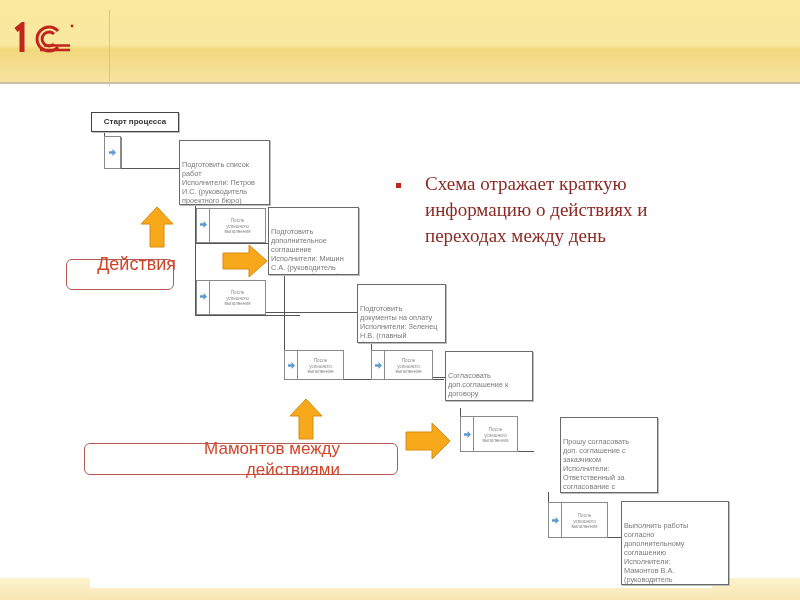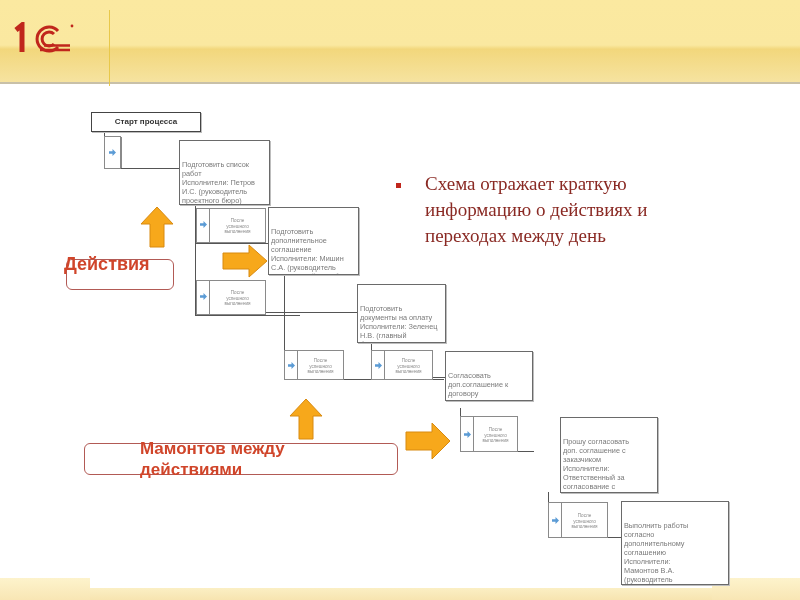--- a/index.html
+++ b/index.html
@@ -25,21 +25,21 @@
 
   .diagram { position: absolute; left: 0; top: 0; width: 800px; height: 600px; }
 
   .node {
     position: absolute; background: #fff; border: 1.5px solid #6a6a6a;
     box-shadow: 1px 1px 0 #bdbdbd;
     font-family: "Liberation Sans", sans-serif; font-size: 7.3px; line-height: 9px; color: #7a7a7a;
     padding: 19px 2px; white-space: pre-line; overflow: hidden;
   }
   .start-node {
-    position: absolute; left: 91px; top: 112px; width: 110px; height: 20px;
+    position: absolute; left: 91px; top: 112px; width: 88px; height: 20px;
     border: 1.5px solid #444; background: #fff; box-shadow: 1px 1px 0 #bdbdbd;
     font-size: 8px; font-weight: bold; color: #333; text-align: center; line-height: 17px;
   }
   .trans {
     position: absolute; background: #fff; border: 1px solid #8a8a8a;
     height: 31px;
   }
   .trans .icon-cell { position: absolute; left: 0; top: 0; width: 13px; height: 100%; border-right: 1px solid #8a8a8a; }
   .trans .label-cell {
     position: absolute; left: 13px; top: 0; right: 0; height: 100%;
@@ -56,22 +56,22 @@
   .bullet-square { position: absolute; left: 0; top: 12px; width: 5px; height: 5px; background: #c0261c; }
   .bullet-text {
     position: absolute; left: 29px; top: 0; width: 300px;
     font-family: "Liberation Serif", serif; font-size: 19px; line-height: 26px; color: #8a2a24;
   }
 
   .callout {
     position: absolute; border: 1px solid #b25a55; border-radius: 6px; background: #fff;
   }
   .callout-text {
-    position: absolute; font-family: "Liberation Sans", sans-serif; font-weight: bold; color: #d0452a;
-    text-align: left;
+    position: absolute; font-family: "Liberation Sans", sans-serif; font-weight: normal; color: #d0452a;
+    text-align: right;
   }
 
   .block-arrow { position: absolute; }
 </style>
 </head>
 <body>
 
 <div class="header">
   <svg class="logo" viewBox="0 0 76 32">
     <g fill="none" stroke="#c0261c">

